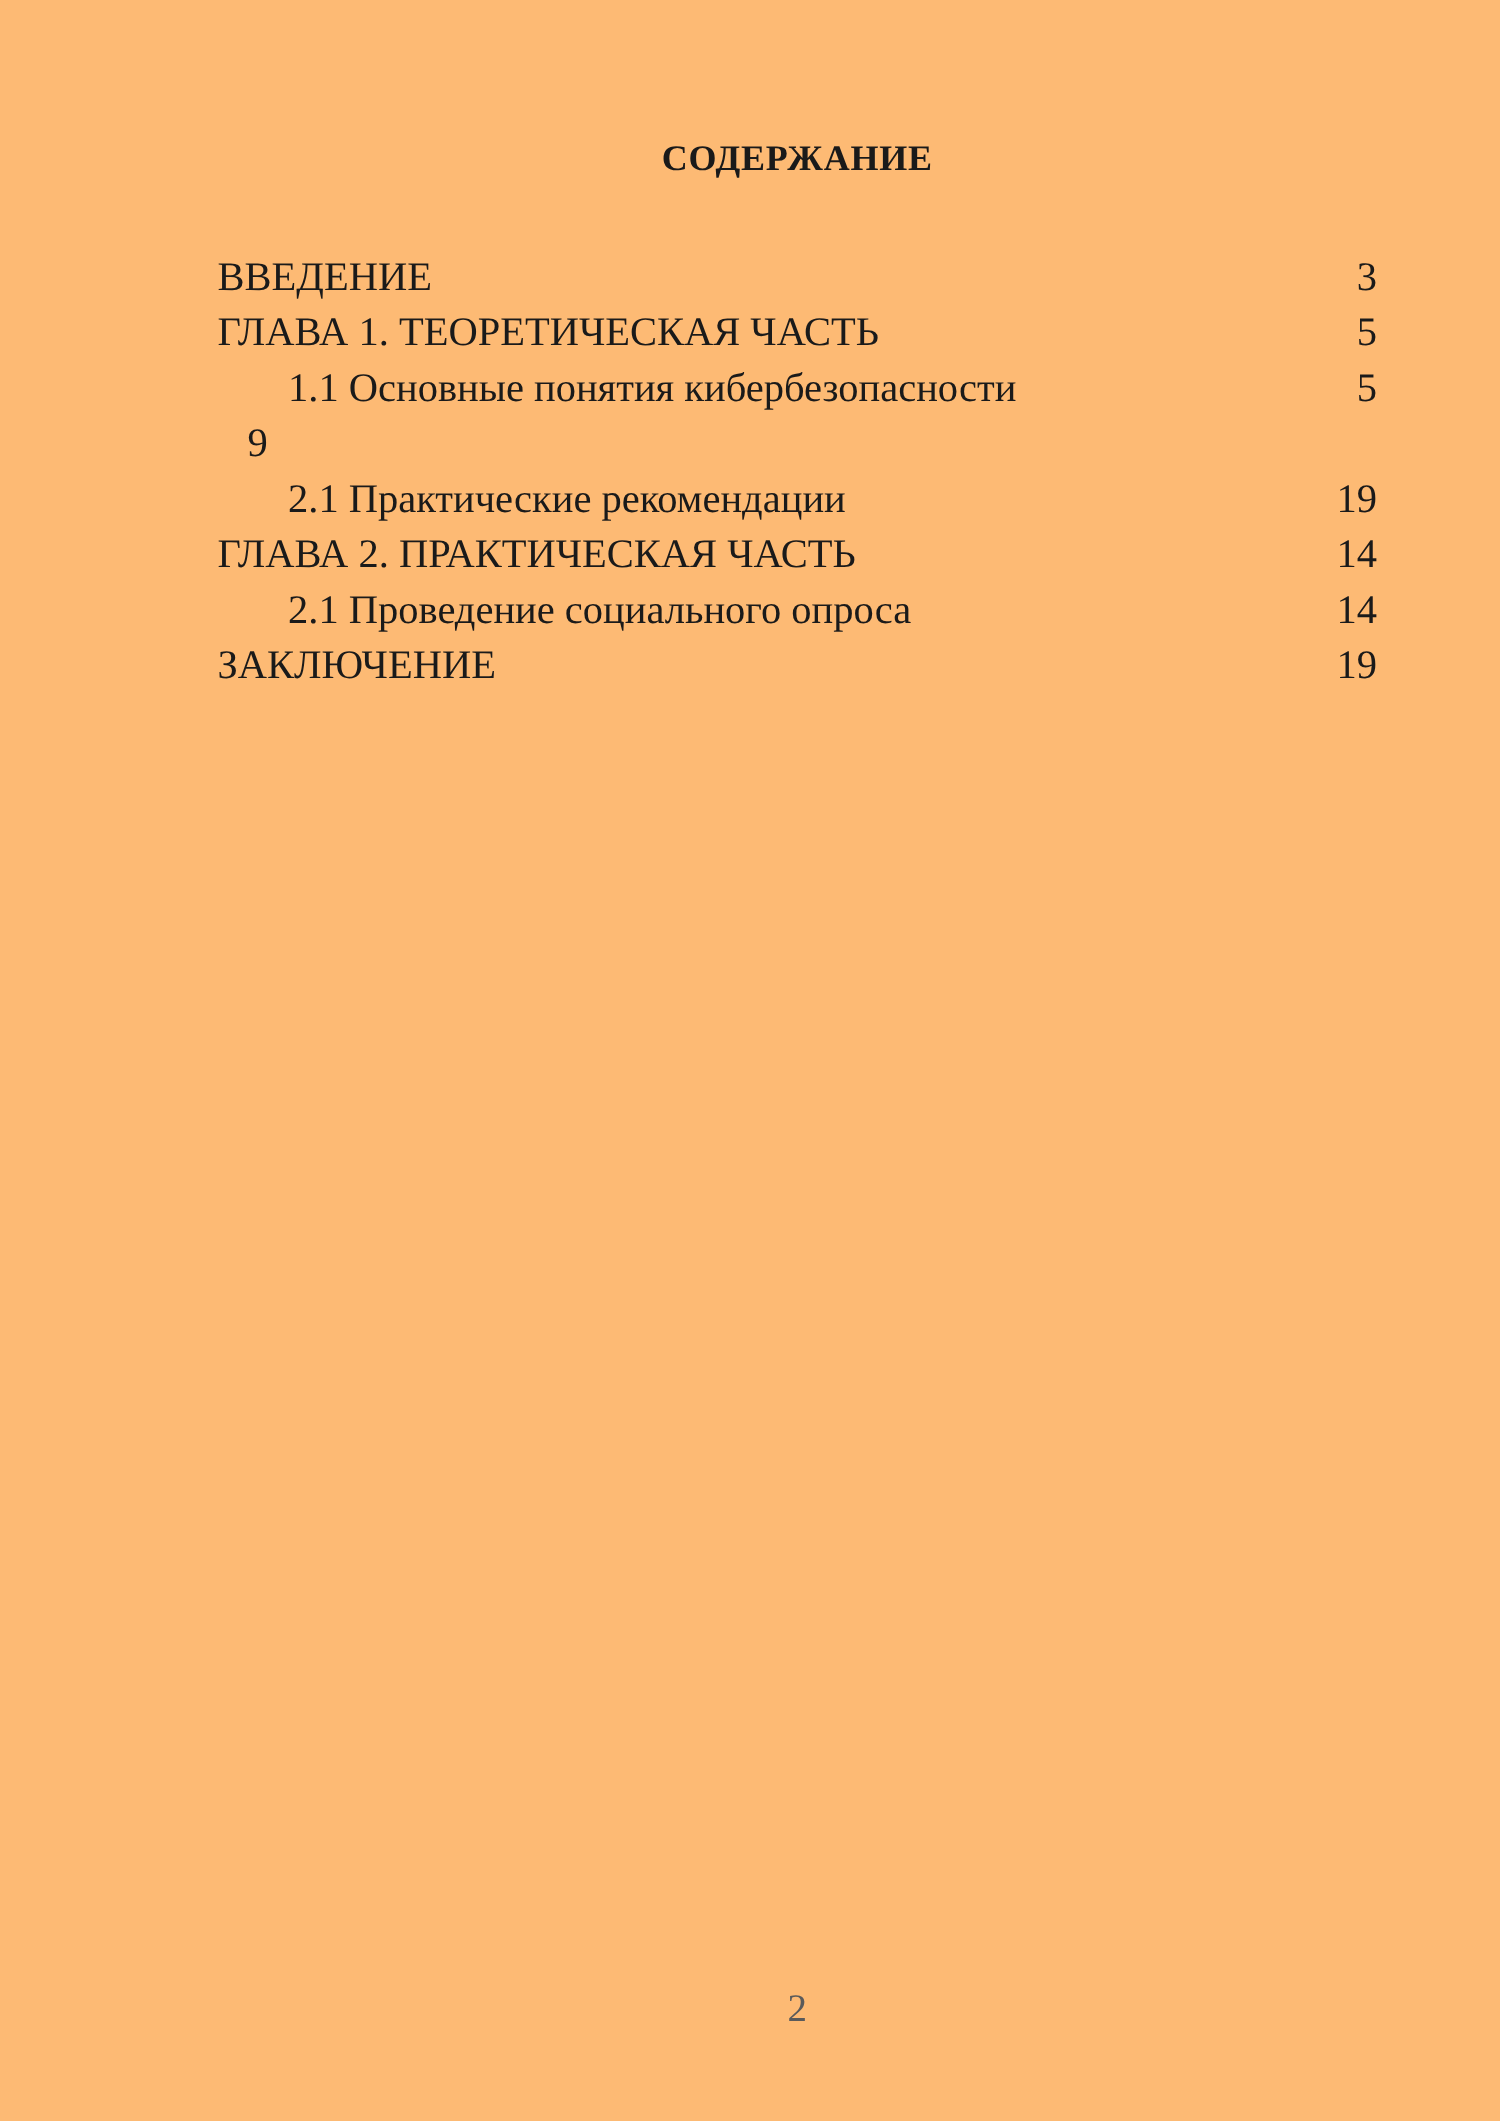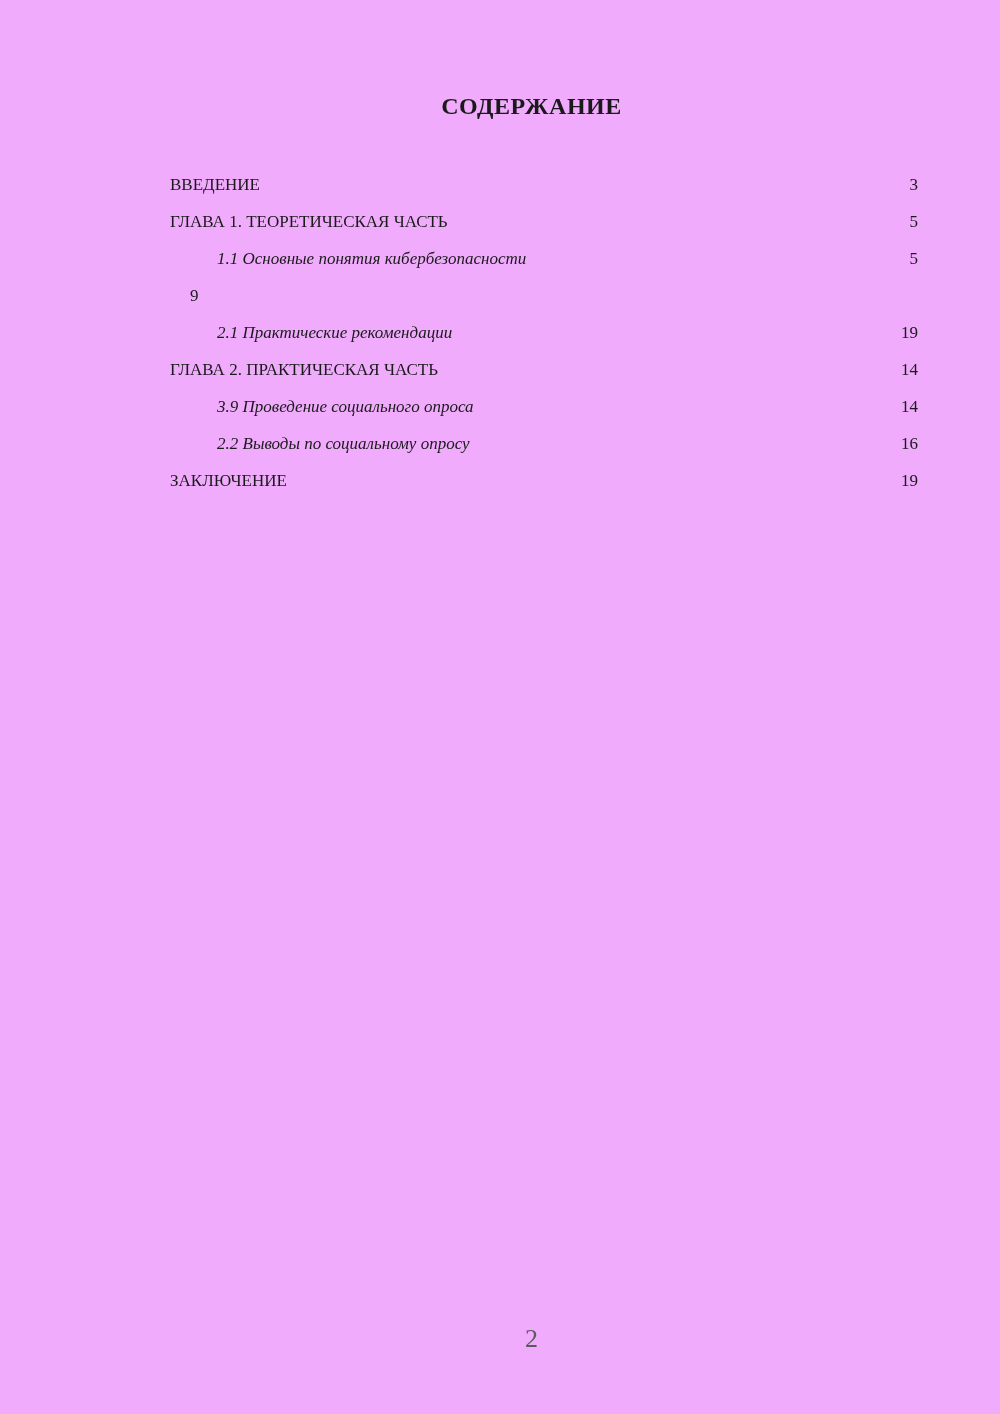--- a/index.html
+++ b/index.html
@@ -4,21 +4,21 @@
 <style>
   html, body {
     margin: 0;
     padding: 0;
     background: #ffffff;
   }
   .page {
     position: relative;
     width: 1000px;
     height: 1414px;
-    background: #f0abfc;
+    background: #fdba74;
     font-family: "Liberation Serif", "DejaVu Serif", serif;
     color: #1a1a1a;
     overflow: hidden;
   }
   .doc-title {
     position: absolute;
     top: 93px;
     left: 145px;
     width: 773px;
     margin: 0;
@@ -33,27 +33,25 @@
     top: 166px;
     left: 145px;
     width: 773px;
   }
   .toc-row {
     display: flex;
     justify-content: space-between;
     align-items: baseline;
     height: 37px;
     line-height: 37px;
-    font-size: 17px;
+    font-size: 27px;
     white-space: nowrap;
-    margin-left: 25px;
   }
   .toc-row.sub .toc-label {
     padding-left: 47px;
-    font-style: italic;
   }
   .toc-label {
     text-align: left;
   }
   .toc-page {
     text-align: right;
     padding-left: 20px;
   }
   .page-footer {
     position: absolute;
@@ -89,26 +87,22 @@
       </div>
       <div class="toc-row sub">
         <span class="toc-label">2.1 Практические рекомендации</span>
         <span class="toc-page">19</span>
       </div>
       <div class="toc-row">
         <span class="toc-label">ГЛАВА 2. ПРАКТИЧЕСКАЯ ЧАСТЬ</span>
         <span class="toc-page">14</span>
       </div>
       <div class="toc-row sub">
-        <span class="toc-label">3.9 Проведение социального опроса</span>
+        <span class="toc-label">2.1 Проведение социального опроса</span>
         <span class="toc-page">14</span>
-      </div>
-      <div class="toc-row sub">
-        <span class="toc-label">2.2 Выводы по социальному опросу</span>
-        <span class="toc-page">16</span>
       </div>
       <div class="toc-row">
         <span class="toc-label">ЗАКЛЮЧЕНИЕ</span>
         <span class="toc-page">19</span>
       </div>
     </div>
 
   <div class="page-footer">2</div>
 </div>
 

